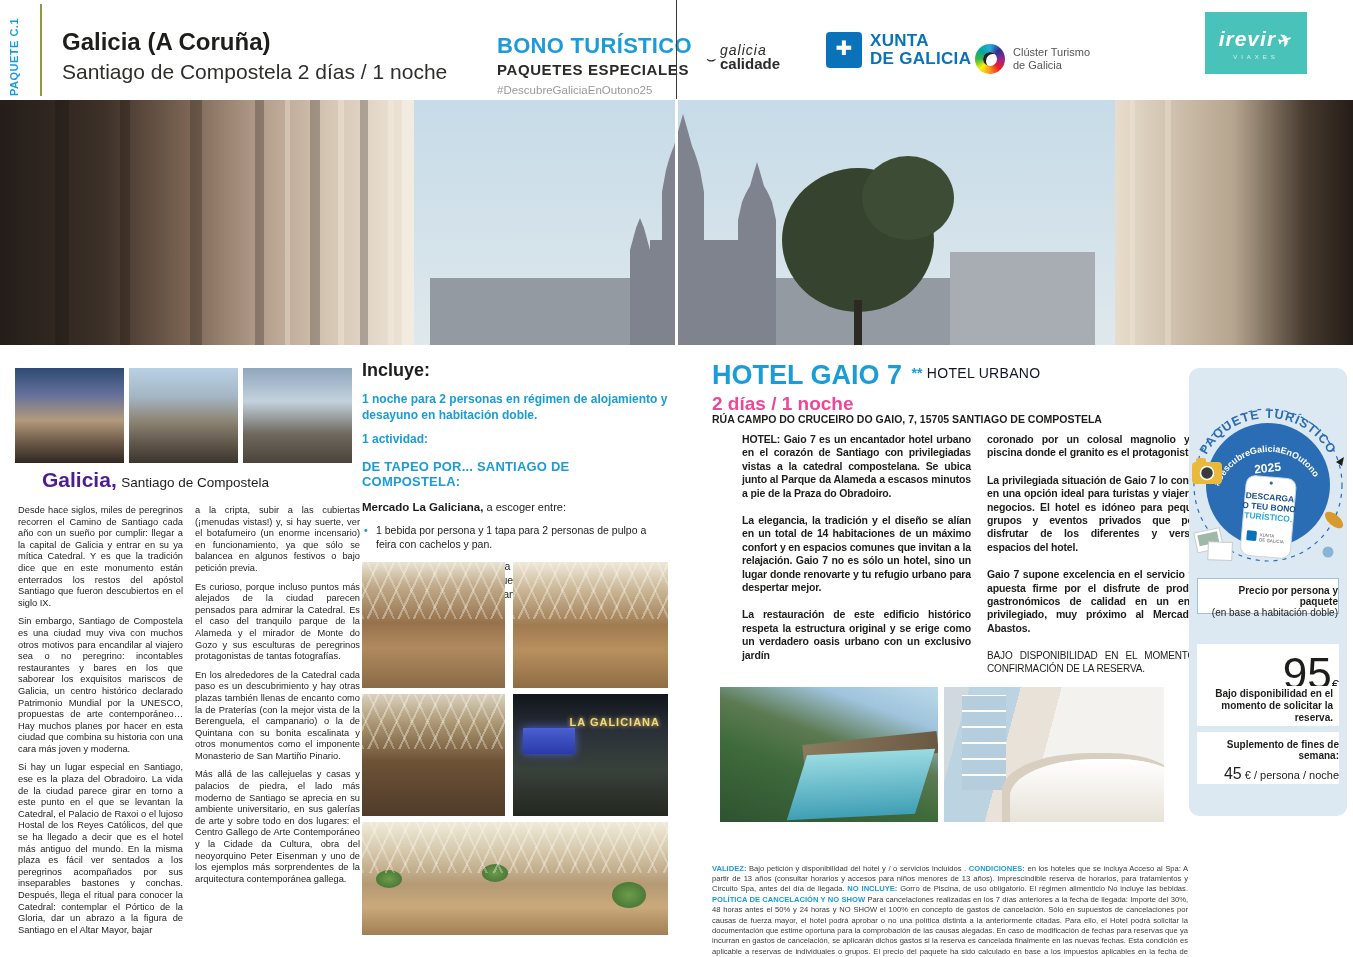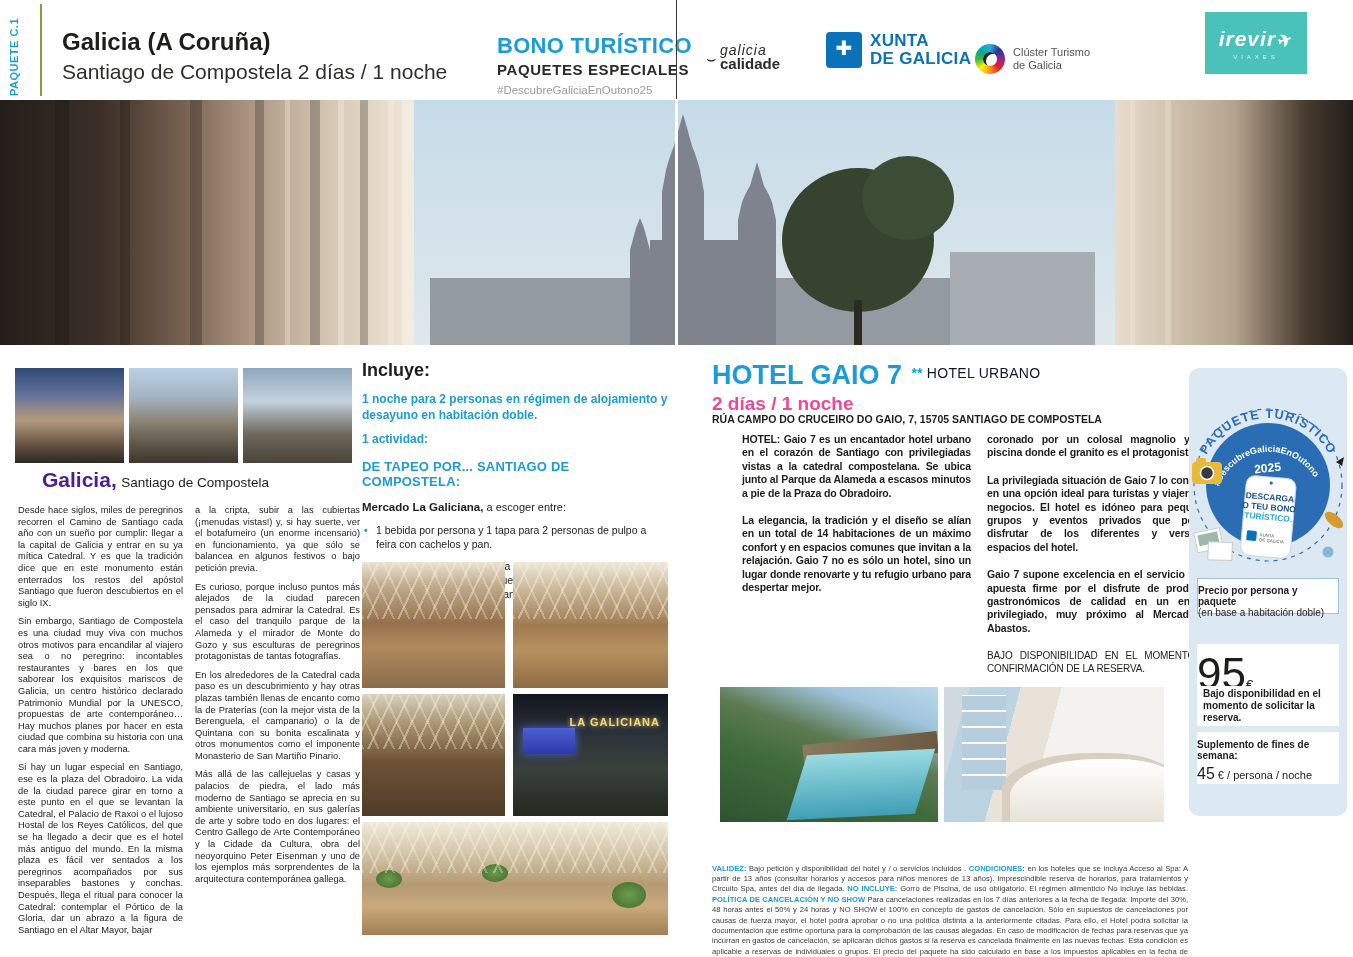--- a/index.html
+++ b/index.html
@@ -103,21 +103,21 @@
                 repeating-linear-gradient(90deg,transparent 0 12px,#fff 12px 14px);}
   .hphoto-bed:after{content:"";position:absolute;left:30%;bottom:-8%;width:80%;height:55%;border-radius:50% 40% 0 0;
      background:linear-gradient(180deg,#ffffff,#e4ded2);box-shadow:-8px -6px 0 #d8cfc0;}
   
   .legal{position:absolute;left:712px;top:856px;width:476px;font-size:7.6px;line-height:10.4px;
      text-align:justify;color:#3a3a38;}
   .legal .lb{color:#1a9cd8;font-weight:700;}
   
   .sidebar{position:absolute;left:1189px;top:368px;width:158px;height:448px;background:#dde9f2;border-radius:10px;}
   .badge{position:absolute;left:1px;top:2px;}
-  .pricebox{position:absolute;left:8px;width:142px;background:#fff;text-align:left;}
+  .pricebox{position:absolute;left:8px;width:142px;background:#fff;text-align:right;}
   .pb1{top:210px;height:36px;border:1px solid #9fc3d8;padding-top:6px;box-sizing:border-box;}
   .pb1 .b{font-size:10px;font-weight:700;}
   .pb1 .n{font-size:10px;}
   .pb2{top:248px;height:60px;padding-top:8px;margin-top:28px;}
   .price-num{font-size:44px;font-weight:400;color:#1d1d1b;line-height:44px;}
   .price-eur{font-size:13px;vertical-align:baseline;}
   .price-iva{font-size:10.5px;letter-spacing:.5px;margin-top:-4px;}
   .pb3{top:318px;height:40px;display:flex;align-items:center;justify-content:center;}
   .pb3 .t{font-size:10px;font-weight:700;line-height:12px;padding:0 6px;}
   .pb4{top:364px;height:52px;padding-top:7px;box-sizing:border-box;}
@@ -290,20 +290,21 @@
     <span class="hotel-stars">**</span>
     <span class="hotel-cat">HOTEL URBANO</span>
     <div class="hotel-dur">2 días / 1 noche</div>
   </div>
   <div class="hotel-addr">RÚA CAMPO DO CRUCEIRO DO GAIO, 7, 15705 SANTIAGO DE COMPOSTELA</div>
 
   <div class="hotel-cols">
     <div class="hotel-col hotel-txt">
       <p>HOTEL: Gaio 7 es un encantador hotel urbano en el corazón de Santiago con privilegiadas vistas a la catedral compostelana. Se ubica junto al Parque da Alameda a escasos minutos a pie de la Praza do Obradoiro.</p>
       <p>La elegancia, la tradición y el diseño se alían en un total de 14 habitaciones de un máximo confort y en espacios comunes que invitan a la relajación. Gaio 7 no es sólo un hotel, sino un lugar donde renovarte y tu refugio urbano para despertar mejor.</p>
+      <p>La restauración de este edificio histórico respeta la estructura original y se erige como un verdadero oasis urbano con un exclusivo jardín</p>
     </div>
     <div class="hotel-col hotel-txt">
       <p>coronado por un colosal magnolio y una piscina donde el granito es el protagonista.</p>
       <p>La privilegiada situación de Gaio 7 lo convierte en una opción ideal para turistas y viajeros de negocios. El hotel es idóneo para pequeños grupos y eventos privados que podrán disfrutar de los diferentes y versátiles espacios del hotel.</p>
       <p>Gaio 7 supone excelencia en el servicio y una apuesta firme por el disfrute de productos gastronómicos de calidad en un entorno privilegiado, muy próximo al Mercado de Abastos.</p>
       <p class="hotel-note">BAJO DISPONIBILIDAD EN EL MOMENTO DE CONFIRMACIÓN DE LA RESERVA.</p>
     </div>
   </div>
 
   <div class="hphoto-garden"></div>

